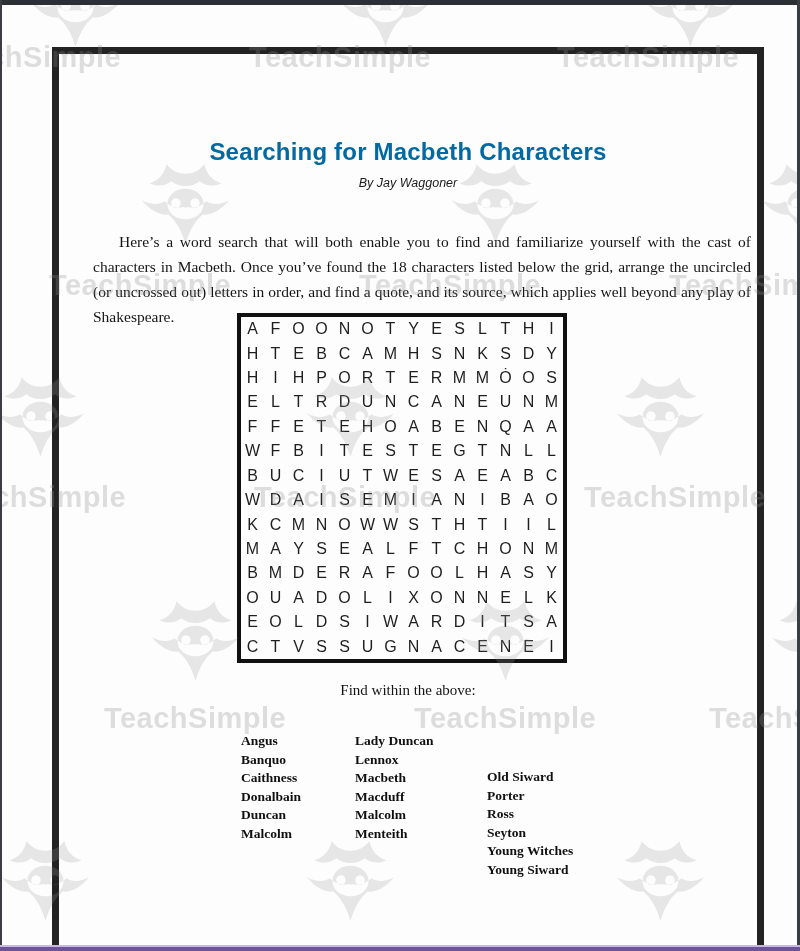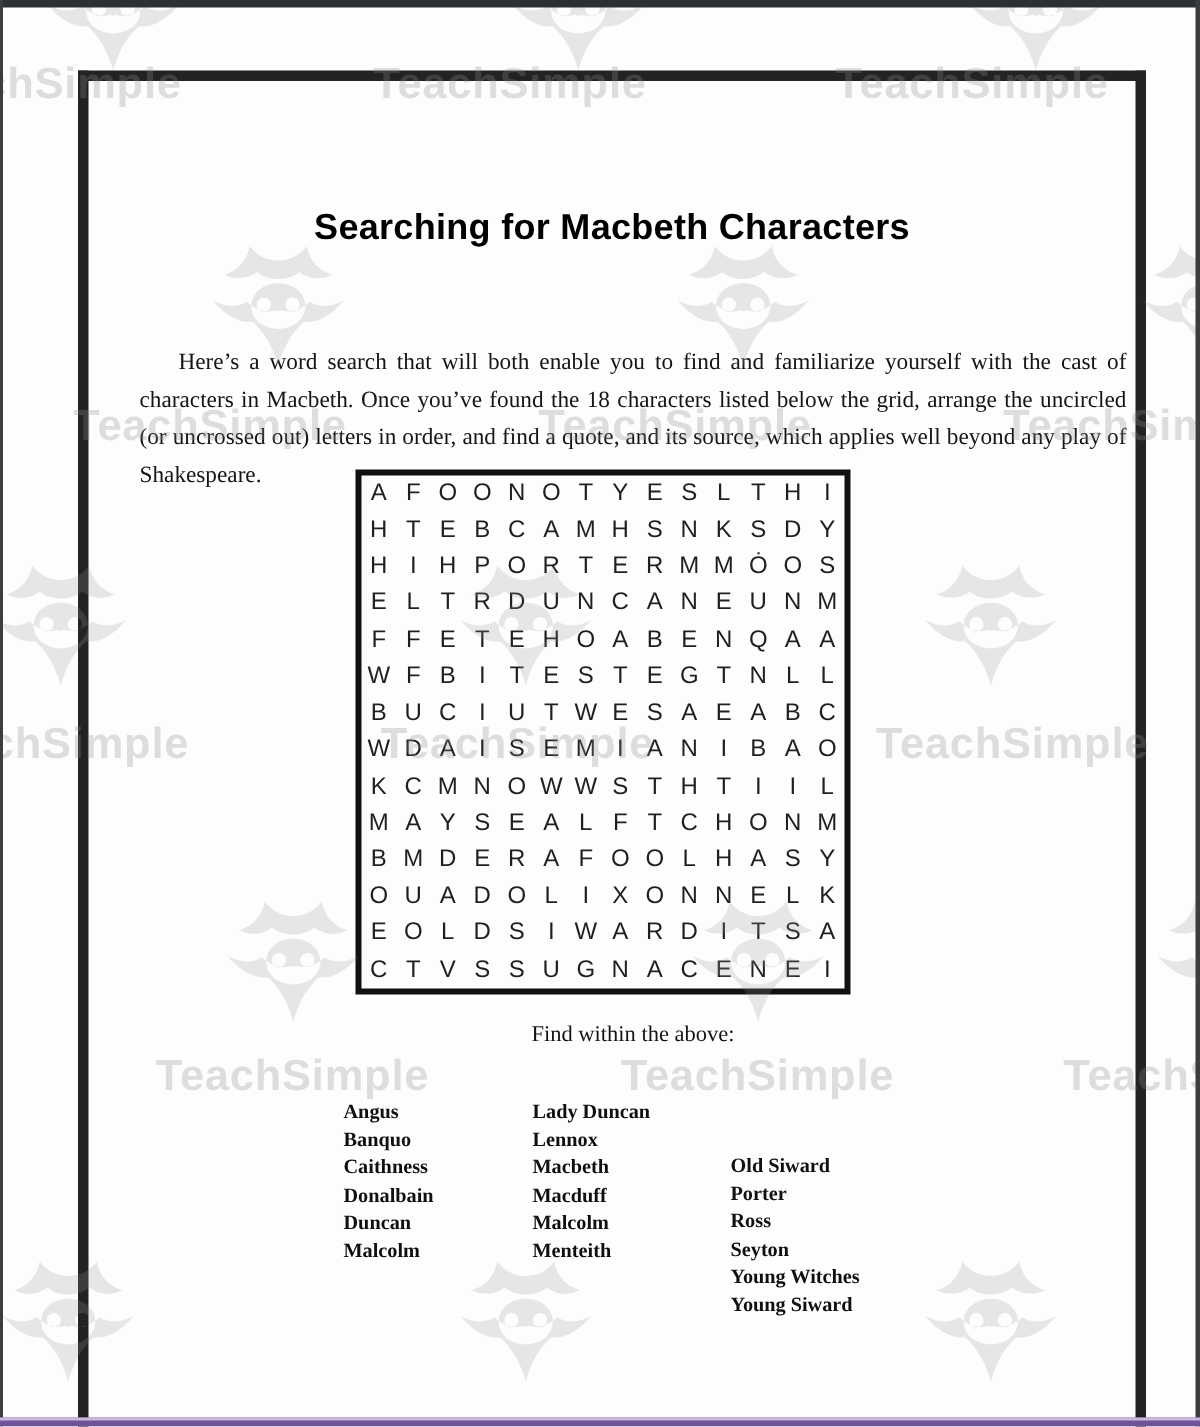--- a/index.html
+++ b/index.html
@@ -6,21 +6,21 @@
   body{font-family:"Liberation Sans",sans-serif;background:#e8e8e8;}
   .stage{position:relative;width:800px;height:951px;background:#fdfdfd;overflow:hidden;}
 
   
   .page{
     position:absolute;left:52px;top:47px;width:698px;height:910px;
     border:7px solid #232323;border-bottom:none;background:transparent;z-index:2;
   }
   .page-title{
     position:absolute;top:84px;left:0;width:100%;text-align:center;
-    font-size:24px;font-weight:bold;color:#000000;letter-spacing:0.2px;
+    font-size:24px;font-weight:bold;color:#0369a1;letter-spacing:0.2px;
   }
   .byline{
     position:absolute;top:122px;left:0;width:100%;text-align:center;
     font-size:12.5px;font-style:italic;color:#1c1c1c;
   }
   .intro{
     position:absolute;top:163px;left:22px;width:658px;
     font-family:"Liberation Serif",serif;font-size:15.5px;line-height:25px;
     color:#151515;text-align:justify;text-indent:26px;margin:12px;
   }
@@ -29,28 +29,28 @@
     border:4px solid #111;display:grid;
     grid-template-columns:repeat(14,1fr);grid-template-rows:repeat(14,1fr);
     background:transparent;
   }
   .cell{
     display:flex;align-items:center;justify-content:center;
     font-family:"Liberation Sans",sans-serif;font-size:16px;color:#1f1f1f;
   }
   .find-label{
     position:absolute;top:628px;left:0;width:100%;text-align:center;
-    font-family:"Liberation Serif",serif;font-size:15px;color:#141414;padding-left:14px;
+    font-family:"Liberation Serif",serif;font-size:15px;color:#141414;
   }
   .word-col{
     position:absolute;top:678px;
     font-family:"Liberation Serif",serif;font-weight:bold;font-size:13.5px;
     color:#101010;line-height:18.6px;white-space:nowrap;
   }
-  .word-col.c0{left:170px;}
+  .word-col.c0{left:182px;}
   .word-col.c1{left:296px;}
   .word-col.c2{left:428px;margin-top:36px;}
 
   
   .watermark-layer{position:absolute;inset:0;z-index:4;pointer-events:none;}
   .wm-owl{position:absolute;width:95px;height:88px;color:rgba(150,150,150,0.22);}
   .wm-text{
     position:absolute;transform:translate(-50%,-50%);
     font-family:"Liberation Sans",sans-serif;font-weight:bold;font-size:29px;
     color:rgba(140,140,140,0.28);letter-spacing:0.5px;white-space:nowrap;
@@ -66,20 +66,21 @@
     background:#6f5399;border-top:2px solid #c8b8dd;z-index:6;
   }
 </style>
 </head>
 <body>
 
 <div class="stage">
 
   <div class="page">
     <div class="page-title">Searching for Macbeth Characters</div>
+    <div class="byline">By Jay Waggoner</div>
     <p class="intro">Here’s a word search that will both enable you to find and familiarize yourself with the cast of characters in Macbeth.  Once you’ve found the 18 characters listed below the grid, arrange the uncircled (or uncrossed out) letters in order, and find a quote, and its source, which applies well beyond any play of Shakespeare.</p>
 
     <div class="grid-frame">
         <span class="cell">A</span>
         <span class="cell">F</span>
         <span class="cell">O</span>
         <span class="cell">O</span>
         <span class="cell">N</span>
         <span class="cell">O</span>
         <span class="cell">T</span>

